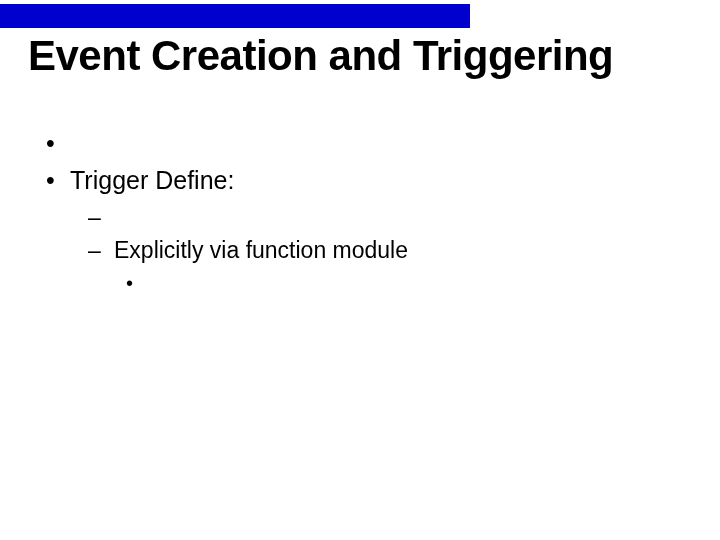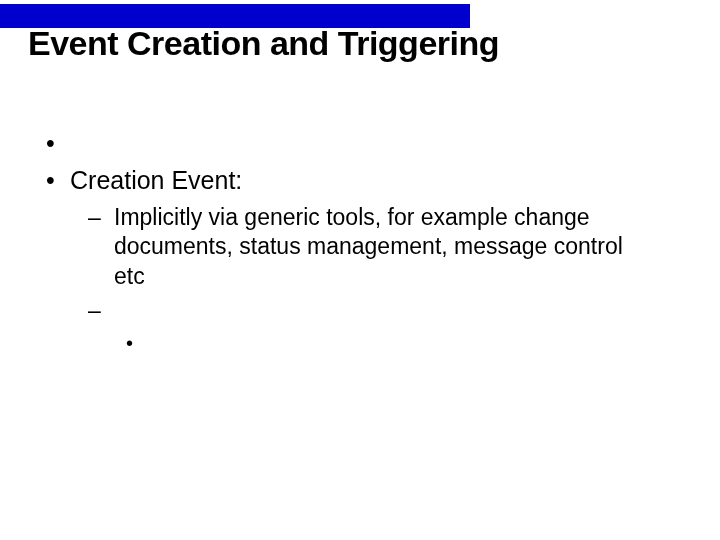--- a/index.html
+++ b/index.html
@@ -18,23 +18,23 @@
     .top-bar {
       position: absolute;
       top: 4px;
       left: 0;
       width: 470px;
       height: 24px;
       background: #0000ce;
     }
     .title {
       position: absolute;
-      top: 24px;
+      top: 32px;
       left: 28px;
-      font-size: 34px;
+      font-size: 42px;
       font-weight: bold;
       color: #000000;
       letter-spacing: -0.5px;
     }
     .content {
       position: absolute;
       top: 128px;
       left: 46px;
       right: 40px;
       color: #000000;
@@ -88,30 +88,30 @@
 <div class="title">Event Creation and Triggering</div>
 
 <div class="content">
 
   <div class="bullet-item">
     <span class="marker">•</span>
   </div>
 
   <div class="bullet-item">
     <span class="marker">•</span>
-    <span>Creation Event:</span>
+    <span>Trigger Define:</span>
   </div>
 
   <div class="sub-list">
     <div class="dash-item">
       <span class="marker">–</span>
-      <span class="dash-text">Implicitly via generic tools, for example change documents, status management, message control etc</span>
     </div>
     <div class="dash-item">
       <span class="marker">–</span>
+      <span>Explicitly via function module</span>
     </div>
     <div class="sub-sub-list">
       <div class="dot-item">
         <span class="marker">•</span>
       </div>
     </div>
   </div>
 
 </div>
 

